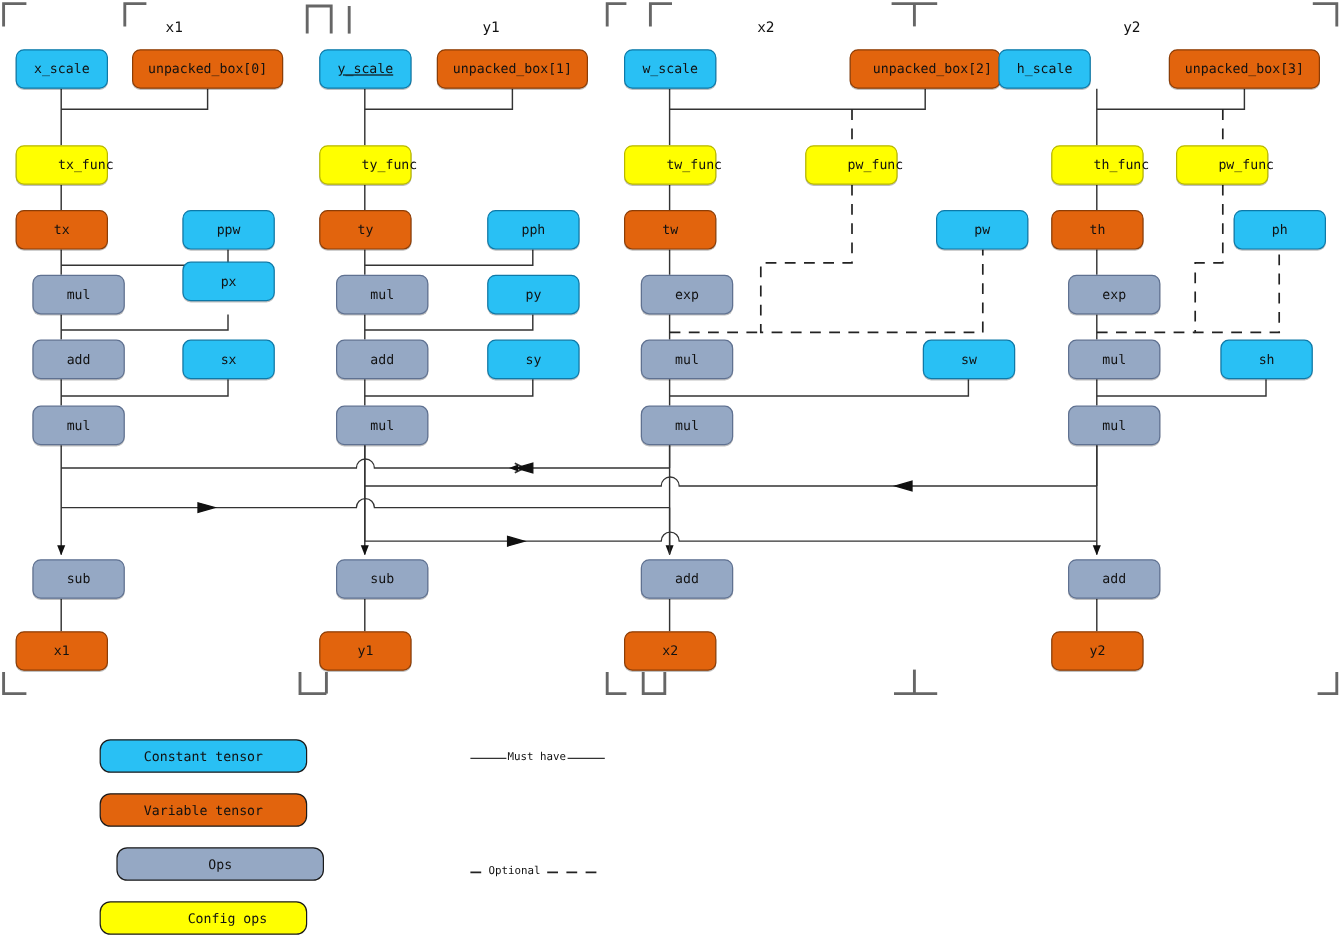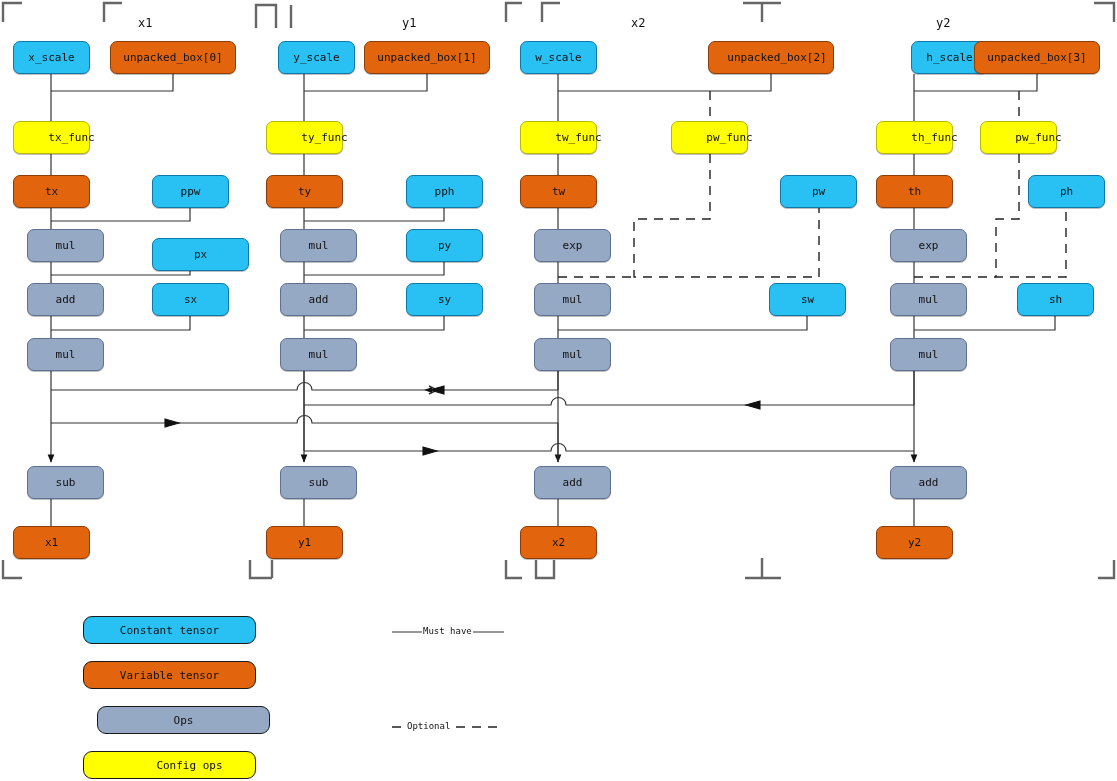--- a/index.html
+++ b/index.html
@@ -150,27 +150,27 @@
     </g>
   </svg>
 
   <div id="nodes">
       <div class="node n-const" style="left: 13px; top: 41px; width: 77px; height: 33px;">x_scale</div>
       <div class="node n-var" style="left: 110px; top: 41px; width: 126px; height: 33px;">unpacked_box[0]</div>
       <div class="node n-cfg" style="left: 13px; top: 121px; width: 77px; height: 33px;">tx_func</div>
       <div class="node n-var" style="left: 13px; top: 175px; width: 77px; height: 33px;">tx</div>
       <div class="node n-const" style="left: 152px; top: 175px; width: 77px; height: 33px;">ppw</div>
       <div class="node n-op" style="left: 13px; top: 229px; width: 77px; height: 33px;">mul</div>
-      <div class="node n-const" style="left: 152px; top: 238px; width: 97px; height: 33px;">px</div>
+      <div class="node n-const" style="left: 152px; top: 218px; width: 77px; height: 33px;">px</div>
       <div class="node n-op" style="left: 13px; top: 283px; width: 77px; height: 33px;">add</div>
       <div class="node n-const" style="left: 152px; top: 283px; width: 77px; height: 33px;">sx</div>
       <div class="node n-op" style="left: 13px; top: 338px; width: 77px; height: 33px;">mul</div>
       <div class="node n-op" style="left: 13px; top: 466px; width: 77px; height: 33px;">sub</div>
       <div class="node n-var" style="left: 13px; top: 526px; width: 77px; height: 33px;">x1</div>
-      <div class="node n-const" style="left: 278px; top: 41px; width: 77px; height: 33px;">y_scale</div>
+      <div class="node n-const" style="left: 266px; top: 41px; width: 77px; height: 33px; text-decoration: underline;">y_scale</div>
       <div class="node n-var" style="left: 364px; top: 41px; width: 126px; height: 33px;">unpacked_box[1]</div>
       <div class="node n-cfg" style="left: 266px; top: 121px; width: 77px; height: 33px;">ty_func</div>
       <div class="node n-var" style="left: 266px; top: 175px; width: 77px; height: 33px;">ty</div>
       <div class="node n-const" style="left: 406px; top: 175px; width: 77px; height: 33px;">pph</div>
       <div class="node n-op" style="left: 266px; top: 229px; width: 77px; height: 33px;">mul</div>
       <div class="node n-const" style="left: 406px; top: 229px; width: 77px; height: 33px;">py</div>
       <div class="node n-op" style="left: 266px; top: 283px; width: 77px; height: 33px;">add</div>
       <div class="node n-const" style="left: 406px; top: 283px; width: 77px; height: 33px;">sy</div>
       <div class="node n-op" style="left: 266px; top: 338px; width: 77px; height: 33px;">mul</div>
       <div class="node n-op" style="left: 266px; top: 466px; width: 77px; height: 33px;">sub</div>
@@ -180,21 +180,21 @@
       <div class="node n-cfg" style="left: 520px; top: 121px; width: 77px; height: 33px;">tw_func</div>
       <div class="node n-cfg" style="left: 671px; top: 121px; width: 77px; height: 33px;">pw_func</div>
       <div class="node n-var" style="left: 520px; top: 175px; width: 77px; height: 33px;">tw</div>
       <div class="node n-const" style="left: 780px; top: 175px; width: 77px; height: 33px;">pw</div>
       <div class="node n-op" style="left: 520px; top: 229px; width: 77px; height: 33px;">exp</div>
       <div class="node n-op" style="left: 520px; top: 283px; width: 77px; height: 33px;">mul</div>
       <div class="node n-const" style="left: 769px; top: 283px; width: 77px; height: 33px;">sw</div>
       <div class="node n-op" style="left: 520px; top: 338px; width: 77px; height: 33px;">mul</div>
       <div class="node n-op" style="left: 520px; top: 466px; width: 77px; height: 33px;">add</div>
       <div class="node n-var" style="left: 520px; top: 526px; width: 77px; height: 33px;">x2</div>
-      <div class="node n-const" style="left: 911px; top: 41px; width: 77px; height: 33px; text-align: center;">h_scale</div>
+      <div class="node n-const" style="left: 832px; top: 41px; width: 77px; height: 33px; text-align: center;">h_scale</div>
       <div class="node n-var" style="left: 974px; top: 41px; width: 126px; height: 33px;">unpacked_box[3]</div>
       <div class="node n-cfg" style="left: 876px; top: 121px; width: 77px; height: 33px;">th_func</div>
       <div class="node n-cfg" style="left: 980px; top: 121px; width: 77px; height: 33px;">pw_func</div>
       <div class="node n-var" style="left: 876px; top: 175px; width: 77px; height: 33px;">th</div>
       <div class="node n-const" style="left: 1028px; top: 175px; width: 77px; height: 33px;">ph</div>
       <div class="node n-op" style="left: 876px; top: 229px; width: 77px; height: 33px;">exp</div>
       <div class="node n-op" style="left: 876px; top: 283px; width: 77px; height: 33px;">mul</div>
       <div class="node n-const" style="left: 1017px; top: 283px; width: 77px; height: 33px;">sh</div>
       <div class="node n-op" style="left: 876px; top: 338px; width: 77px; height: 33px;">mul</div>
       <div class="node n-op" style="left: 876px; top: 466px; width: 77px; height: 33px;">add</div>

